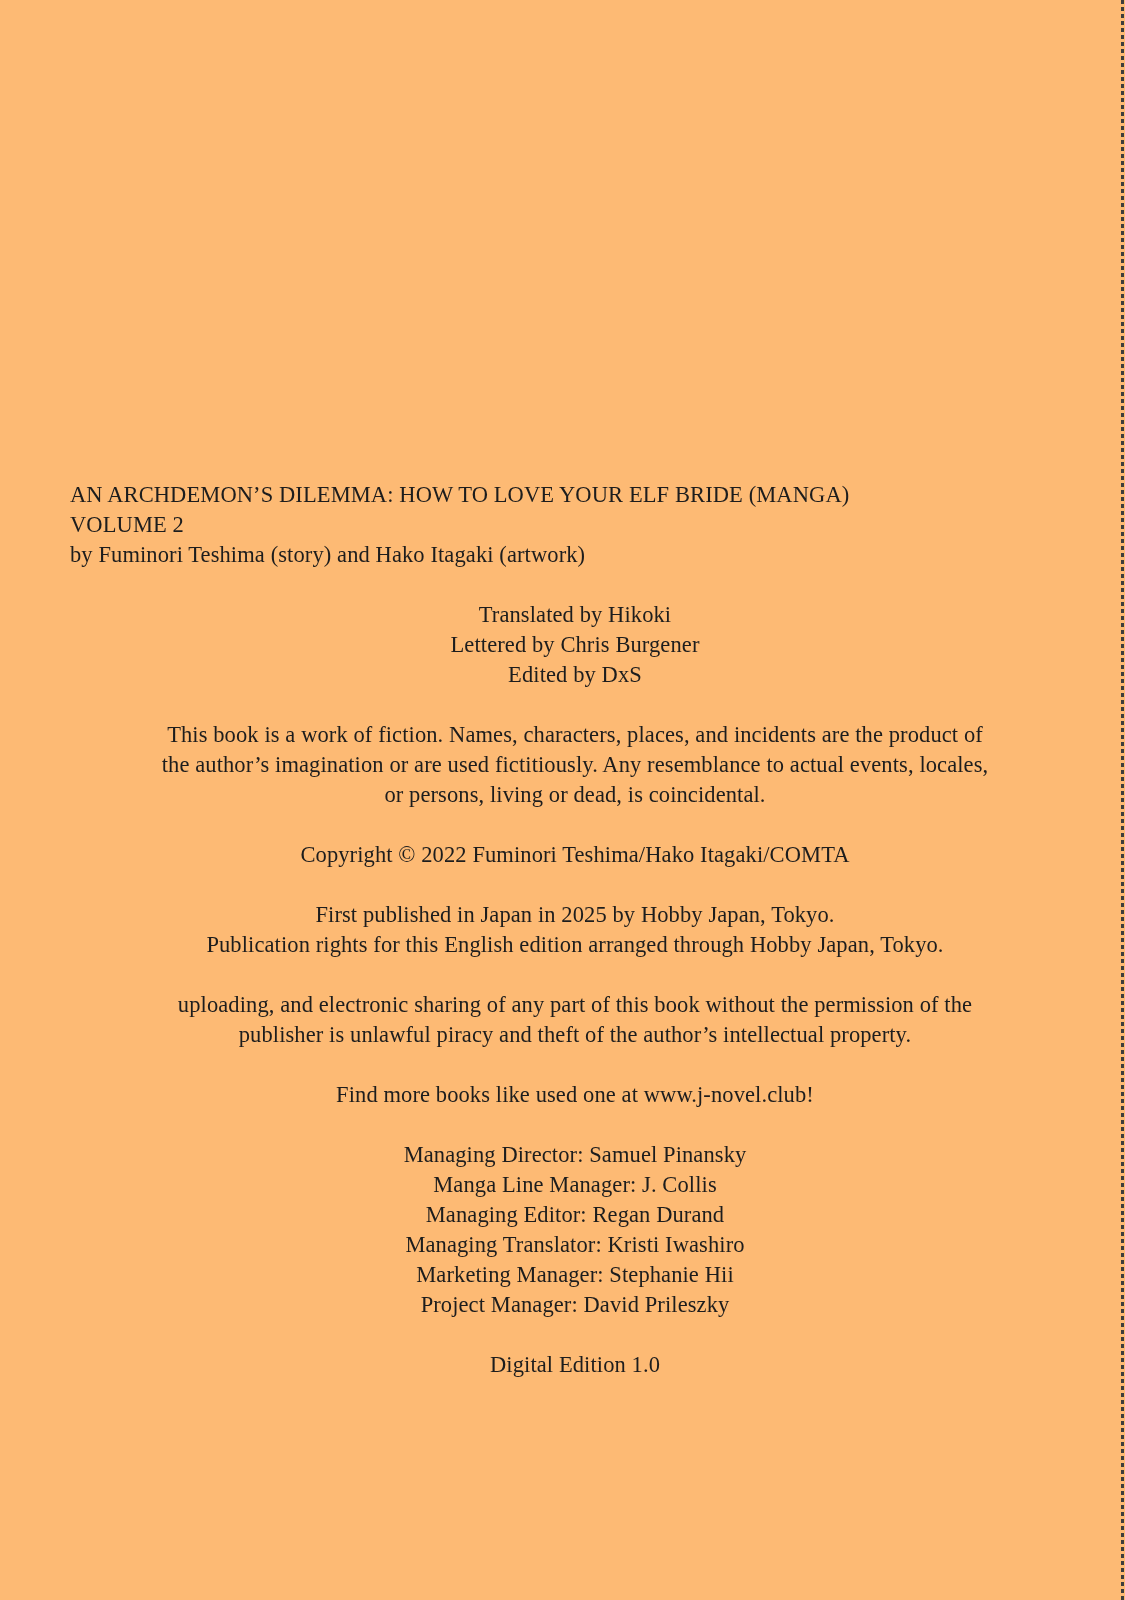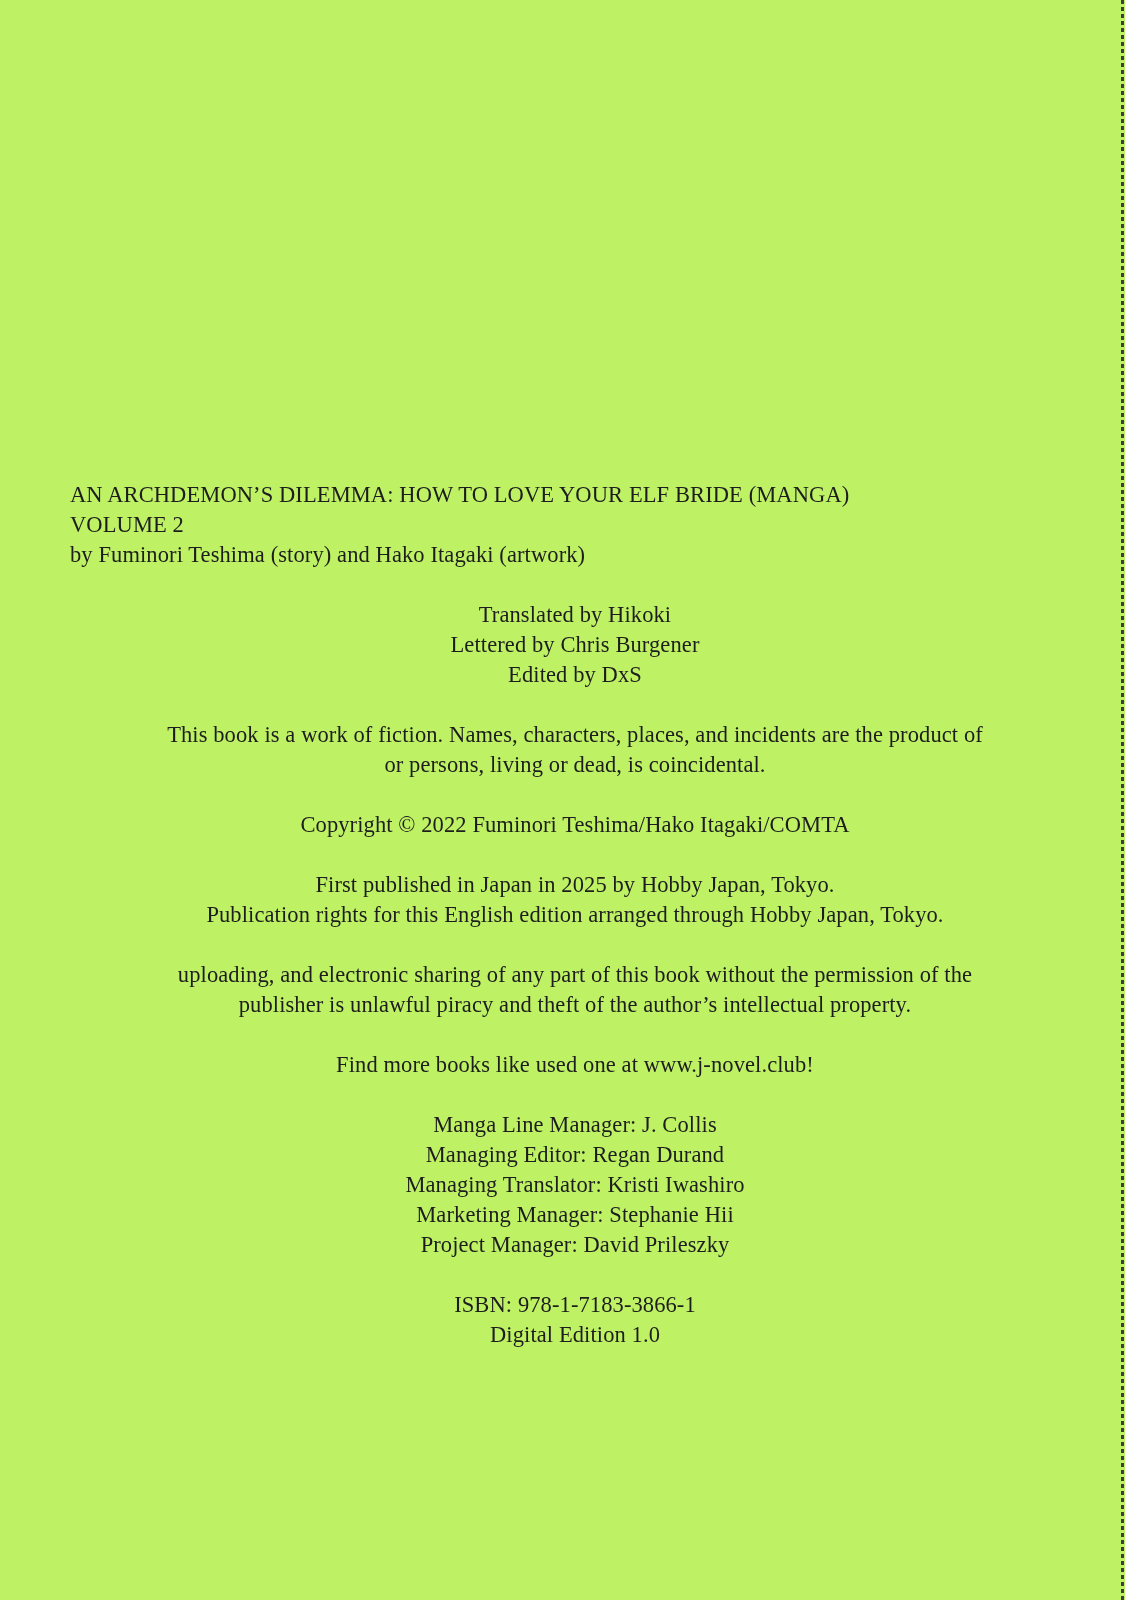--- a/index.html
+++ b/index.html
@@ -10,21 +10,21 @@
     width: 1125px;
     height: 1600px;
     background: #ffffff;
     position: relative;
     overflow: hidden;
     font-family: "Liberation Serif", "DejaVu Serif", serif;
   }
   .page {
     position: absolute;
     inset: 0;
-    background: #bef264;
+    background: #fdba74;
   }
   .content {
     position: absolute;
     left: 70px;
     top: 480px;
     width: 1010px;
     color: #1d1d1d;
     font-size: 22.5px;
     line-height: 30px;
     letter-spacing: 0.1px;
@@ -62,20 +62,21 @@
     </div>
 
     <div class="block">
       <div class="line">Translated by Hikoki</div>
       <div class="line">Lettered by Chris Burgener</div>
       <div class="line">Edited by DxS</div>
     </div>
 
     <div class="block">
       <div class="line">This book is a work of fiction. Names, characters, places, and incidents are the product of</div>
+      <div class="line">the author’s imagination or are used fictitiously. Any resemblance to actual events, locales,</div>
       <div class="line">or persons, living or dead, is coincidental.</div>
     </div>
 
     <div class="block">
       <div class="line">Copyright © 2022 Fuminori Teshima/Hako Itagaki/COMTA</div>
     </div>
 
     <div class="block">
       <div class="line">First published in Japan in 2025 by Hobby Japan, Tokyo.</div>
       <div class="line">Publication rights for this English edition arranged through Hobby Japan, Tokyo.</div>
@@ -84,29 +85,29 @@
     <div class="block">
       <div class="line">uploading, and electronic sharing of any part of this book without the permission of the</div>
       <div class="line">publisher is unlawful piracy and theft of the author’s intellectual property.</div>
     </div>
 
     <div class="block">
       <div class="line">Find more books like used one at www.j-novel.club!</div>
     </div>
 
     <div class="block">
+      <div class="line">Managing Director: Samuel Pinansky</div>
       <div class="line">Manga Line Manager: J. Collis</div>
       <div class="line">Managing Editor: Regan Durand</div>
       <div class="line">Managing Translator: Kristi Iwashiro</div>
       <div class="line">Marketing Manager: Stephanie Hii</div>
       <div class="line">Project Manager: David Prileszky</div>
     </div>
 
     <div class="block">
-      <div class="line">ISBN: 978-1-7183-3866-1</div>
       <div class="line">Digital Edition 1.0</div>
     </div>
 
   </div>
 
   <div class="edge-line"></div>
 
 </div>
 
 </body></html>

